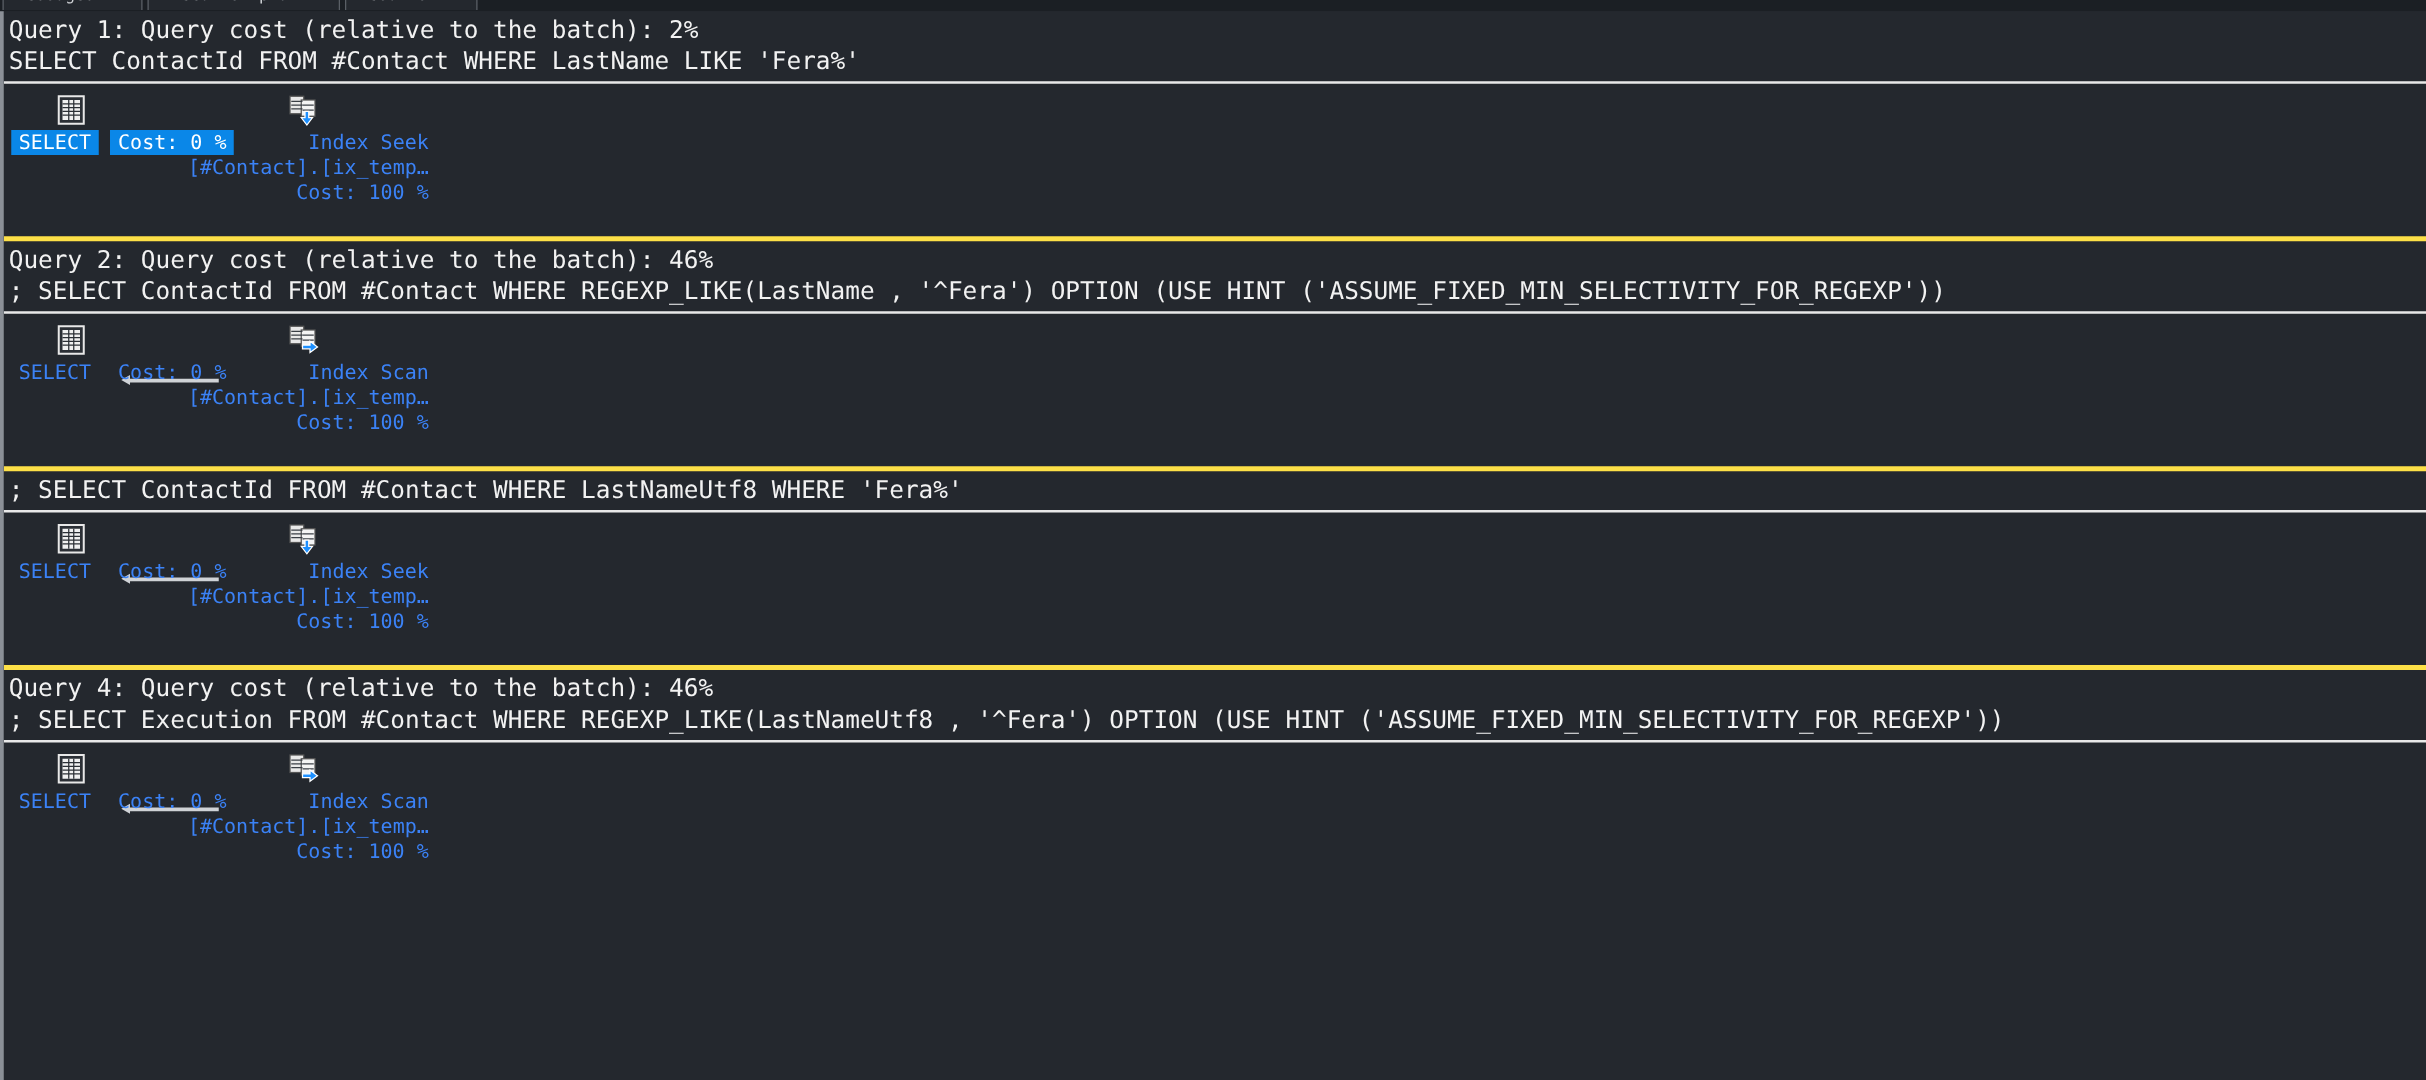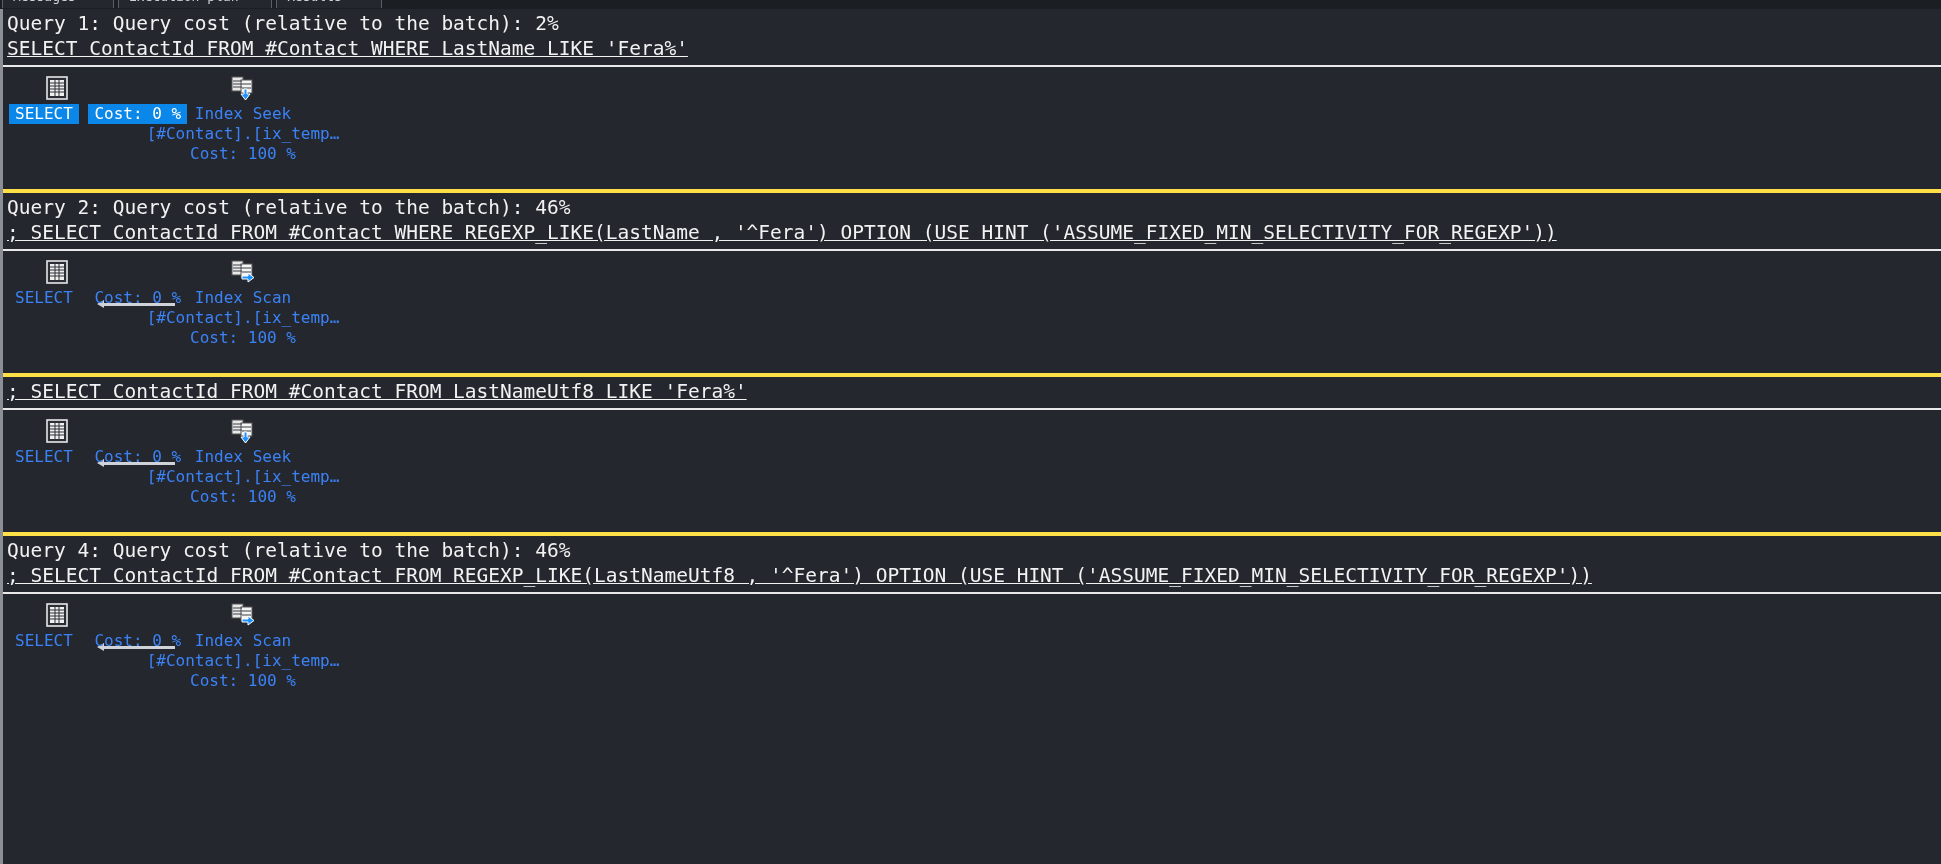--- a/index.html
+++ b/index.html
@@ -25,26 +25,26 @@
   .pane{position:absolute;left:0;top:9px;width:1941px;height:855px;
         background:#24282e;border-left:3px solid #8b9097;box-sizing:border-box;overflow:hidden;}
 
   .qblock{position:relative;width:100%;box-sizing:border-box;}
 
   
   .qhead{position:relative;margin:0 0 0 0;border-top:4px solid #fde047;border-bottom:2px solid #e9e9e9;
          background:#24282e;box-sizing:border-box;padding:2px 0 4px 4px;}
   .qhead.first{border-top:none;}
   .qline{font-size:19.5px;line-height:25px;color:#f2f2f2;white-space:pre;letter-spacing:0px;}
-  .qline.sql{color:#f2f2f2;text-decoration:underline;}
+  .qline.sql{color:#f2f2f2;}
 
   
   .plan{position:relative;height:122px;}
 
-  .node{position:absolute;text-align:center;white-space:nowrap;}
+  .node{position:absolute;text-align:right;white-space:nowrap;}
 
   .nodeicon{display:block;margin:0 auto 3px auto;width:26px;height:26px;}
 
   .nlabel{font-size:16px;line-height:20px;color:#3b82f6;white-space:nowrap;}
   .nlabel.sel{display:inline-block;padding:0 6px;}
   .nlabel.highlight{background:#0a87e8;color:#ffffff;}
 
   .selbox{display:inline-block;}
   .selbox.highlight .nlabel{background:#0a87e8;color:#fff;}
 
@@ -159,21 +159,21 @@
           <div class="nlabel">Index Scan</div>
           <div class="nlabel">[#Contact].[ix_temp…</div>
           <div class="nlabel">Cost: 100 %</div>
         </div>
 
       </div>
     </div>
 
     <div class="qblock">
       <div class="qhead">
-        <div class="qline sql">; SELECT ContactId FROM #Contact FROM LastNameUtf8 LIKE 'Fera%'</div>
+        <div class="qline sql">; SELECT ContactId FROM #Contact WHERE LastNameUtf8 WHERE 'Fera%'</div>
       </div>
       <div class="plan">
 
         <div class="conn" style="left:100px;top:52px;width:72px;"></div>
 
         <div class="node" style="left:6px;top:8px;width:96px;">
           <svg class="nodeicon" viewBox="0 0 26 26">
             <rect x="3" y="2" width="20" height="22" fill="#2b2f35" stroke="#e8e8e8" stroke-width="1.6"></rect>
             <rect x="6" y="5" width="14" height="16" fill="#f0f0f0"></rect>
             <g stroke="#2b2f35" stroke-width="1">
@@ -208,21 +208,21 @@
           <div class="nlabel">[#Contact].[ix_temp…</div>
           <div class="nlabel">Cost: 100 %</div>
         </div>
 
       </div>
     </div>
 
     <div class="qblock">
       <div class="qhead">
         <div class="qline">Query 4: Query cost (relative to the batch): 46%</div>
-        <div class="qline sql">; SELECT ContactId FROM #Contact FROM REGEXP_LIKE(LastNameUtf8 , '^Fera') OPTION (USE HINT ('ASSUME_FIXED_MIN_SELECTIVITY_FOR_REGEXP'))</div>
+        <div class="qline sql">; SELECT Execution FROM #Contact WHERE REGEXP_LIKE(LastNameUtf8 , '^Fera') OPTION (USE HINT ('ASSUME_FIXED_MIN_SELECTIVITY_FOR_REGEXP'))</div>
       </div>
       <div class="plan">
 
         <div class="conn" style="left:100px;top:52px;width:72px;"></div>
 
         <div class="node" style="left:6px;top:8px;width:96px;">
           <svg class="nodeicon" viewBox="0 0 26 26">
             <rect x="3" y="2" width="20" height="22" fill="#2b2f35" stroke="#e8e8e8" stroke-width="1.6"></rect>
             <rect x="6" y="5" width="14" height="16" fill="#f0f0f0"></rect>
             <g stroke="#2b2f35" stroke-width="1">

